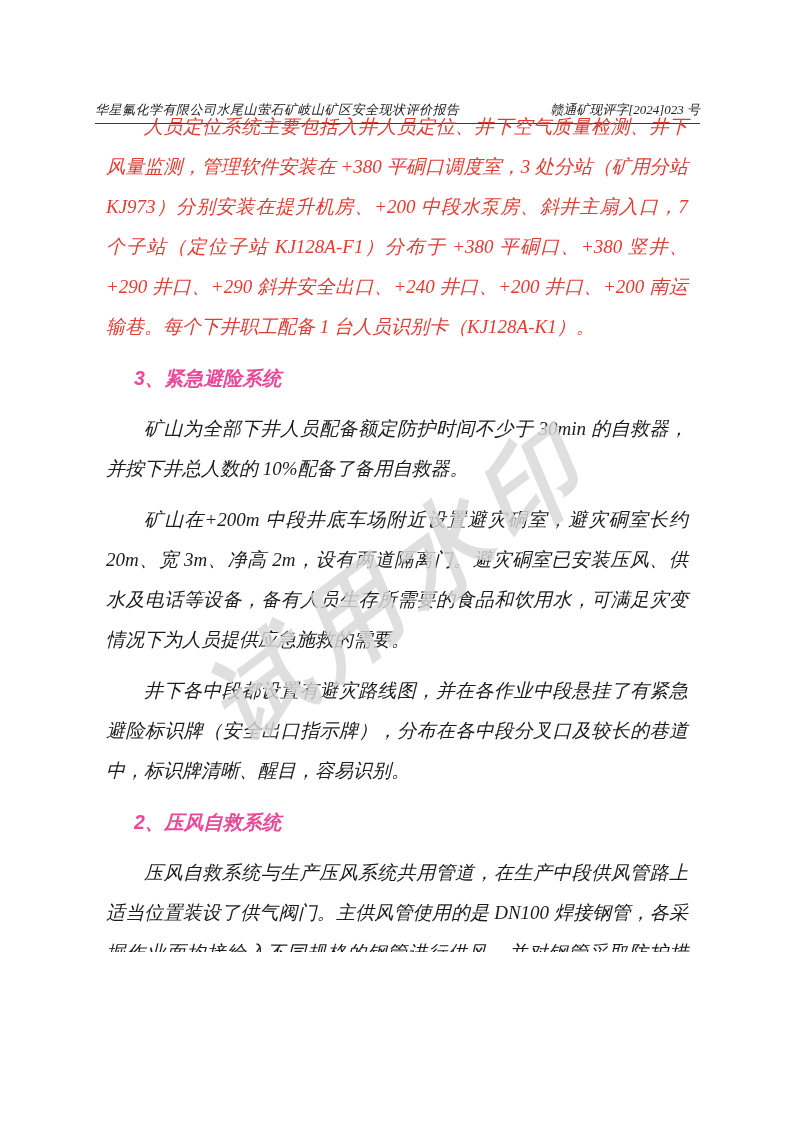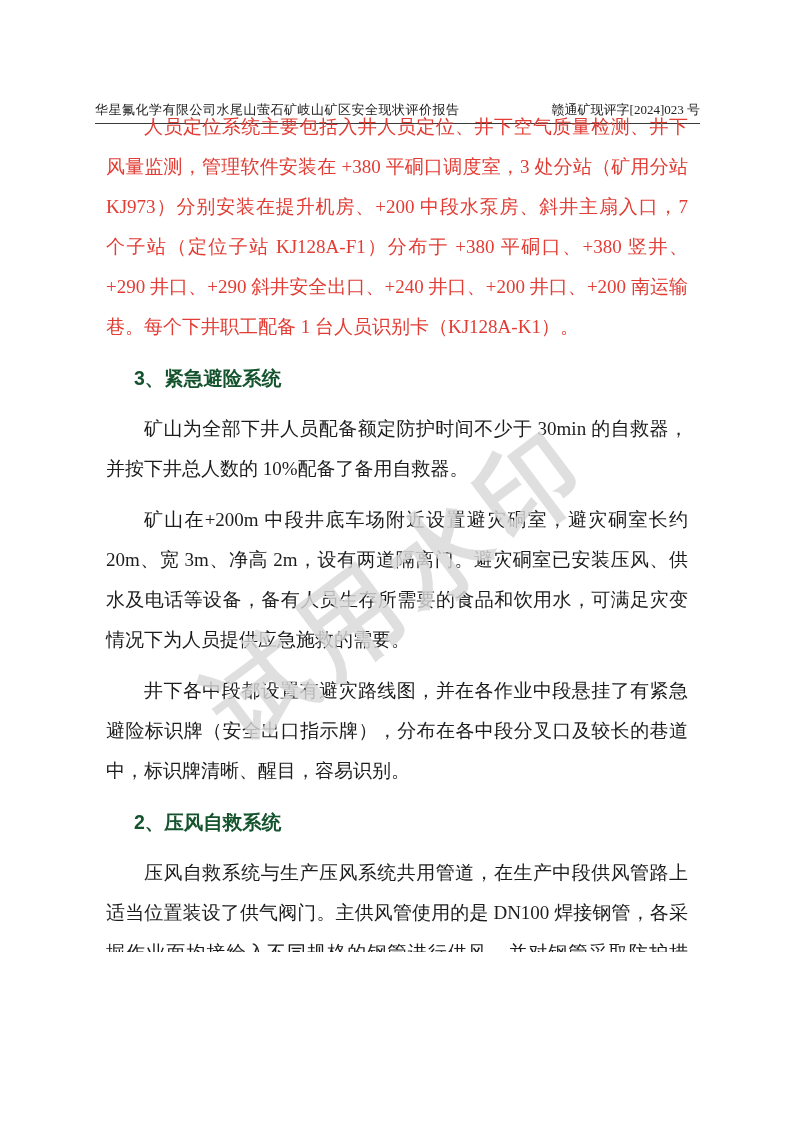--- a/index.html
+++ b/index.html
@@ -1,38 +1,39 @@
 <!DOCTYPE html>
 <html style="--red-text: #e23c34; --body-text: #1c1c1c; --watermark-gray: #d9d9d9;"><head>
 <meta charset="utf-8">
 <style>
   html, body { margin:0; padding:0; background:#ffffff; }
   .page {
     position:relative; width:793px; height:952px; background:#ffffff;
     overflow:hidden; color:#1c1c1c;
     font-family:"Liberation Serif", serif;
+    font-style:italic;
   }
   .header {
     position:absolute; left:95px; right:93px; top:53px;
     display:flex; justify-content:space-between; align-items:flex-end;
     font-size:13px; color:#222;
     border-bottom:1px solid #3a3a3a; padding-bottom:4px;
   }
   .header .hleft { letter-spacing:0.5px; }
   .header .hright { white-space:nowrap;margin-top:48px; }
   .content {
     position:absolute; left:95px; top:96px; width:604px;
     font-size:19px; line-height:40px; text-align:justify;
     color:#1c1c1c;
   }
   .para { margin:11px; text-indent:2em; }
   .para.red { color:var(--red-text, #e23c34); }
   .heading {
     margin:0; text-indent:2em; font-weight:bold; font-size:19.5px;
-    line-height:40px; color:#14532d;
+    line-height:40px; color:#ec4899;
     font-family:"Liberation Sans", sans-serif;
   }
   .watermark {
     position:absolute; left:140px; top:495px; width:520px; height:180px;
     display:flex; align-items:center; justify-content:center;
     font-size:100px; letter-spacing:12px; font-weight:bold;
     color:var(--watermark-gray, #d9d9d9); opacity:0.82;
     transform:rotate(-37deg);
     font-family:"Liberation Sans", sans-serif;
     z-index:3; pointer-events:none; white-space:nowrap;

